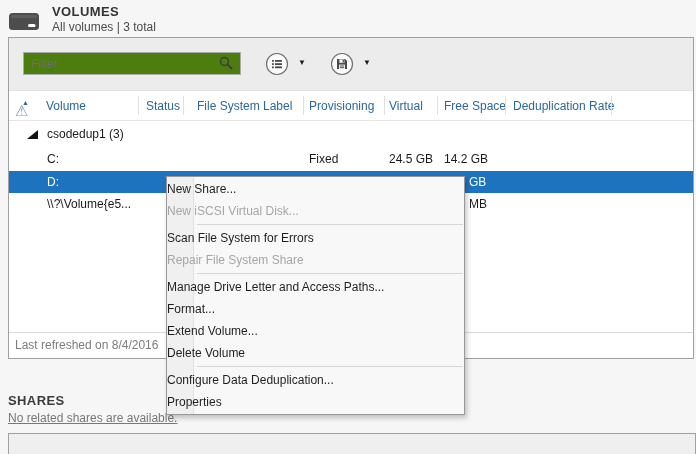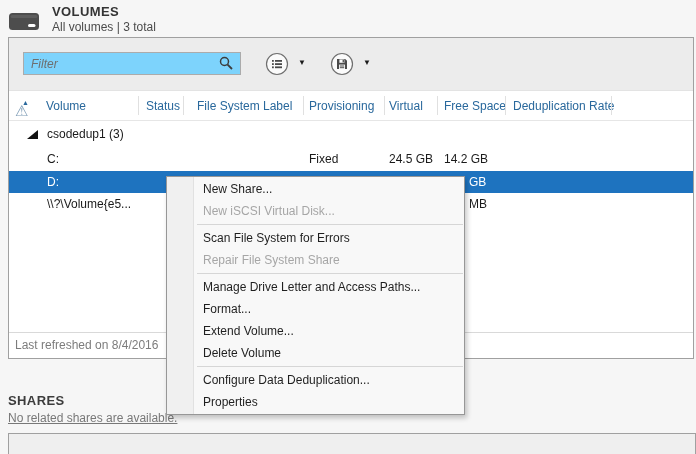--- a/index.html
+++ b/index.html
@@ -12,21 +12,21 @@
   .disk-icon { position:absolute; left:8px; top:9px; }
   .tile-title { position:absolute; left:52px; top:4px; font-size:13px; font-weight:bold; color:#343434; letter-spacing:.4px; }
   .tile-sub { position:absolute; left:52px; top:20px; font-size:12px; color:#4b4b4b; }
 
   
   .panel { position:absolute; left:8px; top:37px; width:686px; height:322px;
            background:#fff; border:1px solid #a0a0a0; display:flex; flex-direction:column; overflow:hidden; }
 
   .toolbar { position:relative; height:53px; background:#ececec; border-bottom:1px solid #e3e3e3; flex:none; }
   .filter-wrap { position:absolute; left:14px; top:14px; width:218px; height:23px; }
-  .filter-wrap input { width:100%; height:100%; border:1px solid #ababab; background:#7dd3fc; padding:0 26px 0 7px; font-size:12px; font-family:inherit; color:#222; }
+  .filter-wrap input { width:100%; height:100%; border:1px solid #ababab; background:#4d7c0f; padding:0 26px 0 7px; font-size:12px; font-family:inherit; color:#222; }
   .filter-wrap input::placeholder { color:#6e6e6e; font-style:italic; }
   .search-ic { position:absolute; right:7px; top:4px; }
   .iconbtn { position:absolute; top:14px; width:24px; height:24px; cursor:default; }
   .ib1 { left:256px; } .ib2 { left:321px; }
   .caret { position:absolute; top:20px; font-size:8px; color:#1b1b1b; }
   .ca1 { left:289px; } .ca2 { left:354px; }
 
   
   .thead { position:relative; height:30px; flex:none; border-bottom:1px solid #e6e6e6; font-size:12px; color:#29689c; }
   .thead span { position:absolute; line-height:30px; white-space:nowrap; }
@@ -48,21 +48,21 @@
   .expand-tri { position:absolute; left:18px; top:9px; width:0; height:0;
                 border-left:11px solid transparent; border-bottom:9px solid #121212; }
 
   .filler { flex:1; }
   .statusbar { flex:none; height:26px; border-top:1px solid #d9d9d9; font-size:12px; color:#7c7c7c; line-height:25px; padding-left:6px; background:#fff; }
 
   
   .ctx-menu { position:absolute; left:166px; top:176px; width:299px; background:#f8f8f8;
               border:1px solid #979797; padding:1px 0; z-index:10; box-shadow:2px 3px 5px rgba(0,0,0,.22); }
   .ctx-gutter { position:absolute; left:0; top:0; bottom:0; width:27px; background:#f0f0f0; border-right:1px solid #e1e1e1; }
-  .mi { position:relative; height:22px; line-height:22px; font-size:12px; color:#1f1f1f; padding-left:36px; white-space:nowrap; cursor:default; }
+  .mi { position:relative; height:22px; line-height:22px; font-size:12px; color:#1f1f1f; white-space:nowrap; cursor:default; }
   .mi.disabled { color:#a6a6a6; }
   .msep { position:relative; height:0; border-top:1px solid #d6d6d6; margin:2px 1px 2px 30px; }
 
   
   .shares-title { position:absolute; left:8px; top:393px; font-size:13px; font-weight:bold; color:#3c3c3c; letter-spacing:.4px; }
   .shares-empty { position:absolute; left:8px; top:411px; font-size:12px; color:#787878;text-decoration:underline; }
   .shares-panel { position:absolute; left:8px; top:433px; width:688px; height:22px; background:#efefef; border:1px solid #a0a0a0; border-bottom:none; }
 </style>
 </head>
 <body>

